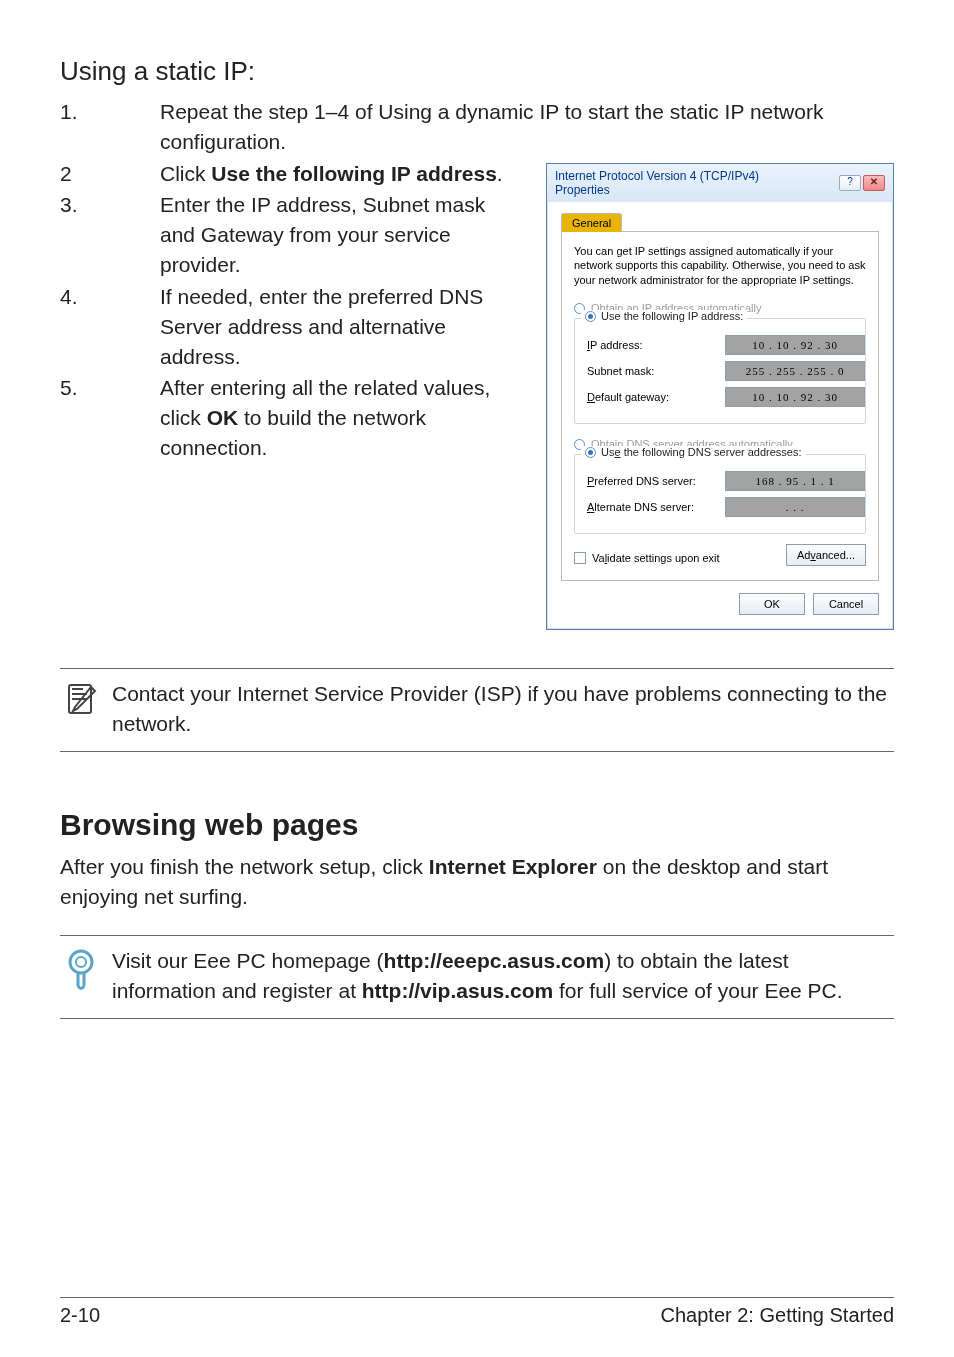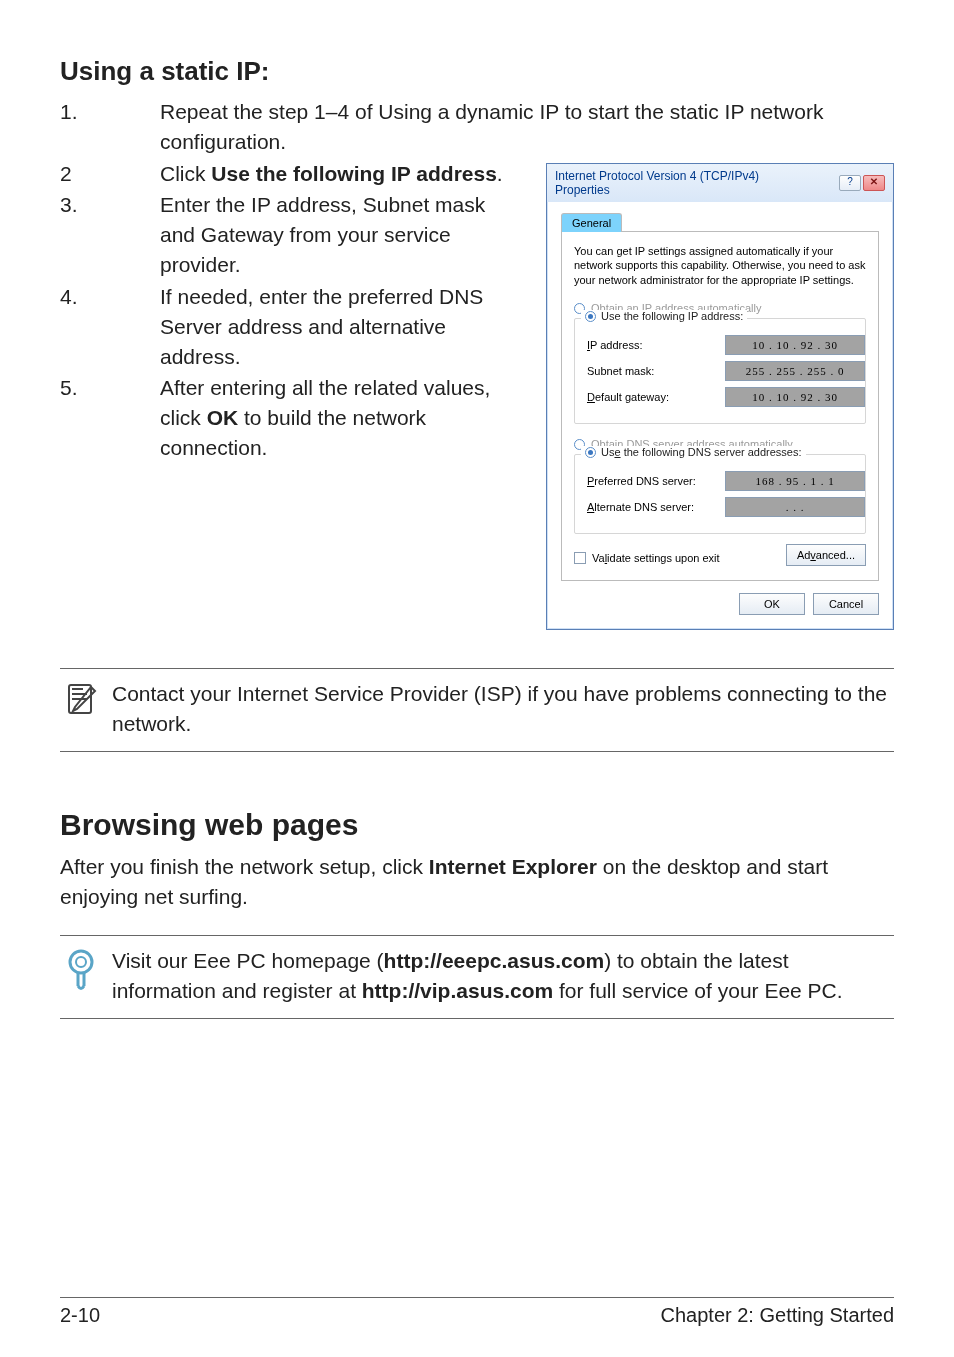--- a/index.html
+++ b/index.html
@@ -1,18 +1,18 @@
 <!DOCTYPE html>
 <html><head>
 <meta charset="utf-8">
 <style>
   * { box-sizing: border-box; margin: 0; padding: 0; }
   html, body { width: 954px; background: #fff; font-family: "Segoe UI", "Myriad Pro", Arial, sans-serif; color: #222; }
   .page { width: 954px; min-height: 1357px; padding: 56px 60px 30px 60px; position: relative; }
-  .heading1 { font-size: 26px; font-weight: 700; margin-bottom: 10px; }
+  .heading1 { font-size: 26px; font-weight: 400; margin-bottom: 10px; }
   .ol { list-style: none; font-size: 21px; line-height: 1.42; }
   .ol li { display: flex; margin-bottom: 2px; }
   .ol .num { width: 100px; flex: none; }
   .ol .txt { flex: 1; }
   .two-col-wrap { display: flex; gap: 22px; }
   .two-col-wrap .left { flex: 1; }
   .two-col-wrap .right { flex: none; width: 348px; padding-top: 4px; }
   .bold { font-weight: 700; }
   .infobox { margin: 38px 0 0 0; border-top: 1px solid #666; border-bottom: 1px solid #666; display: flex; gap: 10px; padding: 10px 0 12px 0; font-size: 21px; line-height: 1.42; }
   .infobox .icon { width: 42px; flex: none; display: flex; align-items: flex-start; justify-content: center; padding-top: 2px; }
@@ -20,21 +20,21 @@
   .section-h { font-size: 30px; font-weight: 700; margin-top: 56px; margin-bottom: 10px; }
   .para { font-size: 21px; line-height: 1.42; }
   .footer { position: absolute; bottom: 30px; left: 60px; right: 60px; border-top: 1px solid #666; padding-top: 6px; display: flex; justify-content: space-between; font-size: 20px; }
   
   .dlg { width: 348px; border: 1px solid #5a7fb5; background: #fff; font-family: "Segoe UI", Tahoma, sans-serif; font-size: 11px; color: #000; box-shadow: 0 0 0 1px #cfe0f5 inset; }
   .dlg-title { background: linear-gradient(#eaf2fb, #d9e7f8); color: #003a8c; padding: 5px 8px; font-size: 12px; display: flex; justify-content: space-between; align-items: center; gap: 29px; }
   .dlg-title .ctrls { display: flex; gap: 2px; }
   .dlg-title .ctrlbtn { width: 22px; height: 16px; border: 1px solid #9ab; background: linear-gradient(#fefefe,#e6edf7); border-radius: 2px; font-size: 10px; text-align: center; line-height: 12px; }
   .dlg-title .ctrlbtn.close { background: linear-gradient(#f7bcbc,#e88); border-color: #c55; color: #7a1212; font-weight: 700; }
   .dlg-body { padding: 10px 14px 14px 14px; }
-  .tab { display: inline-block; border: 1px solid #bbb; border-bottom: none; padding: 3px 10px; background: #7dd3fc; border-radius: 3px 3px 0 0; position: relative; top: 1px; }
+  .tab { display: inline-block; border: 1px solid #bbb; border-bottom: none; padding: 3px 10px; background: #eab308; border-radius: 3px 3px 0 0; position: relative; top: 1px; }
   .tabpanel { border: 1px solid #bbb; padding: 12px 12px 14px 12px; }
   .desc { font-size: 11px; line-height: 1.35; margin-bottom: 14px; }
   .grp { border: 1px solid transparent; margin-bottom: 10px; position: relative; }
   .grp.framed { border: 1px solid #d6d6d6; border-radius: 2px; padding: 10px 0 10px 12px; margin-top: 4px; }
   .grp.framed .legend { position: absolute; top: -9px; left: 6px; background: #fff; padding: 0 4px; display: flex; align-items: center; gap: 5px; }
   .radio { width: 11px; height: 11px; border-radius: 50%; border: 1px solid #5a8ec9; display: inline-flex; align-items: center; justify-content: center; background: #fff; flex: none; }
   .radio.on::after { content: ""; width: 5px; height: 5px; background: #3b77c1; border-radius: 50%; display: block; }
   .radiorow { display: flex; align-items: center; gap: 6px; margin-bottom: 4px; }
   .radiorow span.lb { color: #222; }
   .radiorow.disabled span.lb { color: #9a9a9a; }

